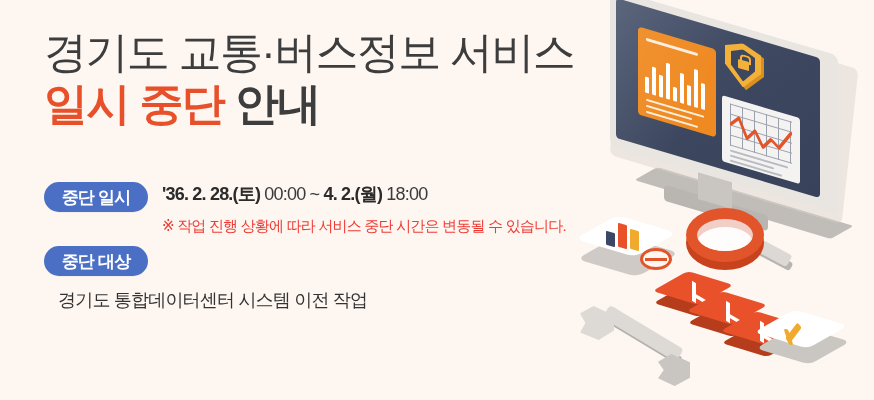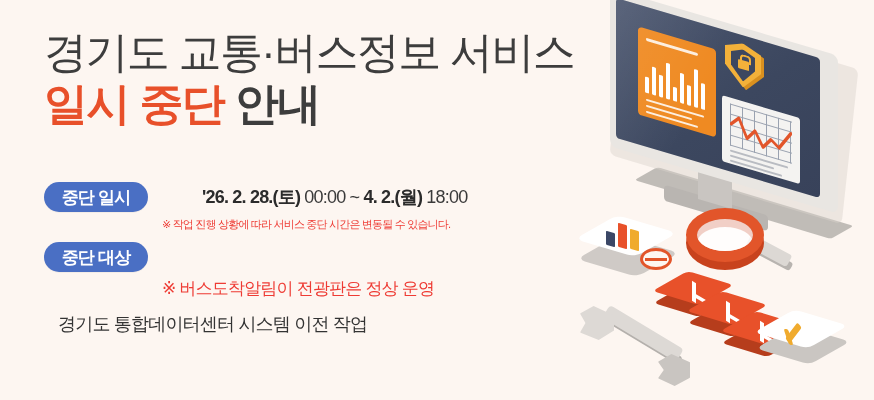--- a/index.html
+++ b/index.html
@@ -19,38 +19,38 @@
   }
   .title-line2{
     font-size:44px;font-weight:bold;color:#3d3d3d;
     letter-spacing:-1.6px;line-height:1.18;white-space:nowrap;margin-top:2px;
   }
   .accent{color:#e8502a;}
 
   
   .info{position:absolute;left:44px;top:182px;width:600px;}
   .row{position:relative;margin-bottom:4px;}
-  .row-main{display:flex;align-items:center;gap:40px;}
+  .row-main{display:flex;}
   .badge{
     display:inline-flex;align-items:center;justify-content:center;
     width:104px;height:30px;border-radius:16px;
     background:#4a6fc4;color:#ffffff;
     font-size:17px;font-weight:bold;letter-spacing:-0.8px;
     flex:0 0 auto;
     box-shadow:0 1px 0 rgba(0,0,0,.04);
   }
   .row-text{
     margin-left:14px;font-size:18px;color:#333333;
     letter-spacing:-0.8px;white-space:nowrap;
   }
   .row-text .b{font-weight:bold;color:#2b2b2b;}
   .row-text .t{font-weight:normal;color:#3a3a3a;}
   .note{
     margin-left:118px;margin-top:5px;margin-bottom:6px;
-    font-size:11px;color:#ee3b34;letter-spacing:-0.8px;white-space:nowrap;
+    font-size:15px;color:#ee3b34;letter-spacing:-0.8px;white-space:nowrap;
   }
   .note.big{font-size:17px;}
   .row.r1{margin-bottom:2px;}
   .row.r2{margin-top:10px;margin-bottom:2px;}
   .row.r3{margin-top:12px;}
 
   
   .illus{position:absolute;right:0;top:0;width:300px;height:400px;}
   .iso{position:absolute;}
 
@@ -234,30 +234,29 @@
   <div class="title-block">
     <div class="title-line1">경기도 교통·버스정보 서비스</div>
     <div class="title-line2"><span class="accent">일시 중단</span><span> 안내</span></div>
   </div>
 
   <div class="info">
 
     <div class="row r1">
       <div class="row-main">
         <span class="badge">중단 일시</span>
-        <span class="row-text"><span class="b">'26. 2. 28.(토)</span><span class="t"> 00:00 ~ </span><span class="b">4. 2.(월)</span><span class="t"> 18:00</span></span>
+        <span class="row-text"><span class="b">'36. 2. 28.(토)</span><span class="t"> 00:00 ~ </span><span class="b">4. 2.(월)</span><span class="t"> 18:00</span></span>
       </div>
       <div class="note">※ 작업 진행 상황에 따라 서비스 중단 시간은 변동될 수 있습니다.</div>
     </div>
 
     <div class="row r2">
       <div class="row-main">
         <span class="badge">중단 대상</span>
       </div>
-      <div class="note big">※ 버스도착알림이 전광판은 정상 운영</div>
     </div>
 
     <div class="row r3">
       <div class="row-main">
         <span class="row-text">경기도 통합데이터센터 시스템 이전 작업</span>
       </div>
     </div>
 
   </div>
 

